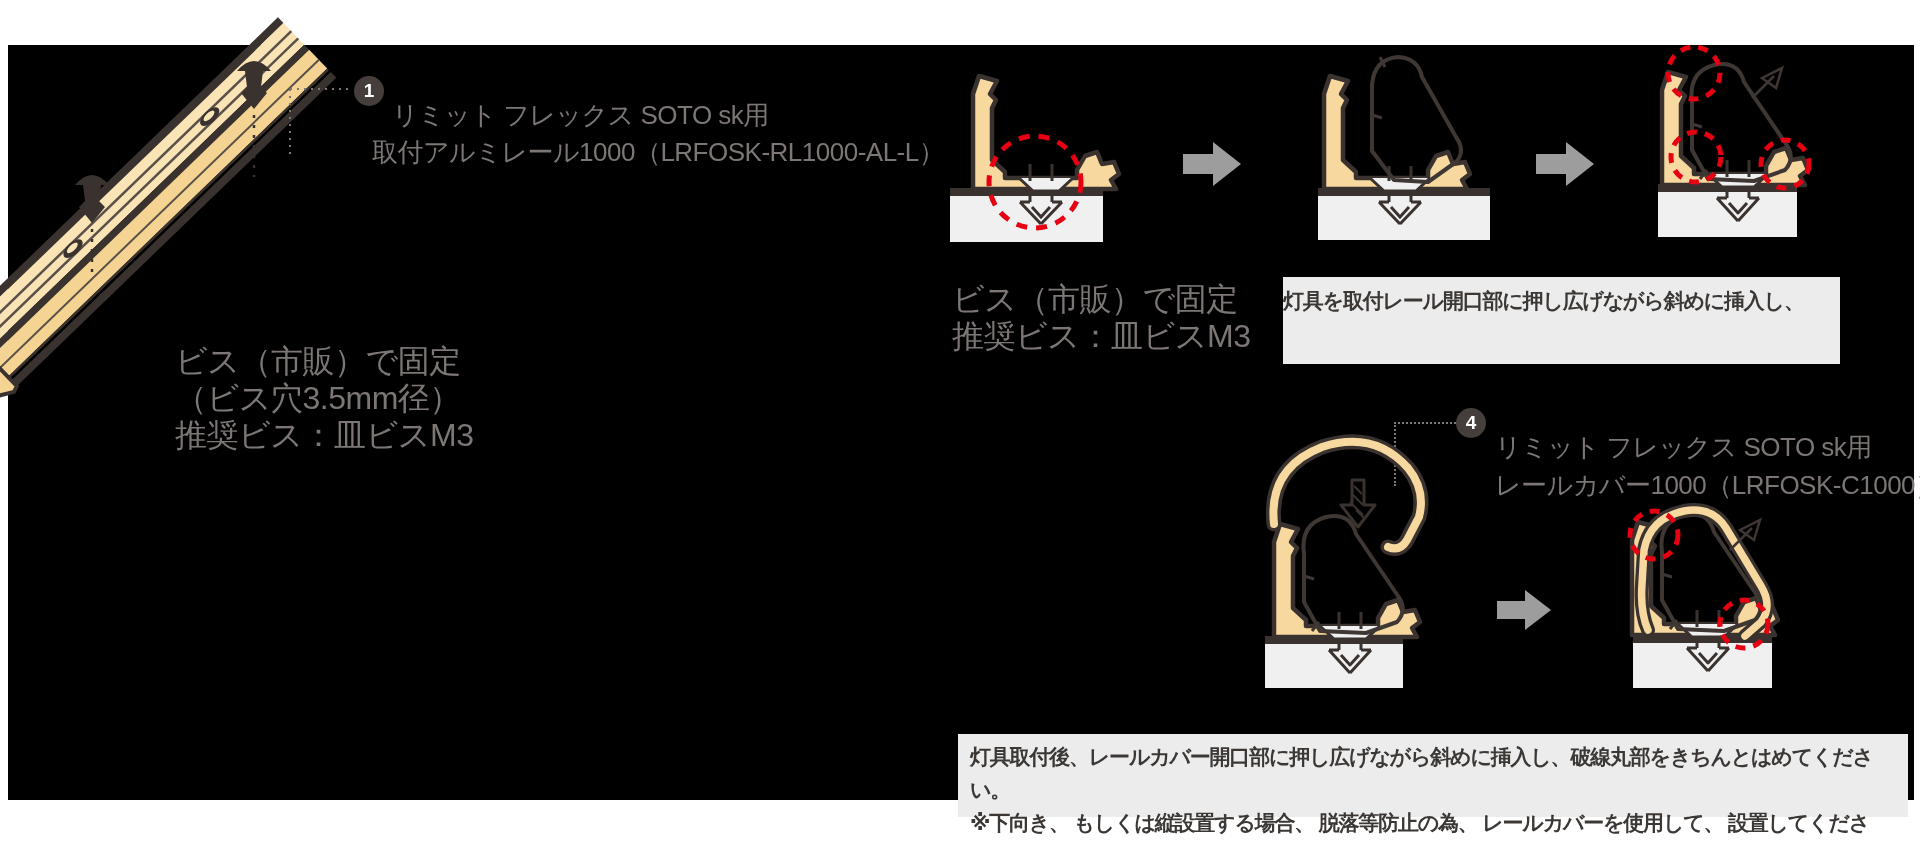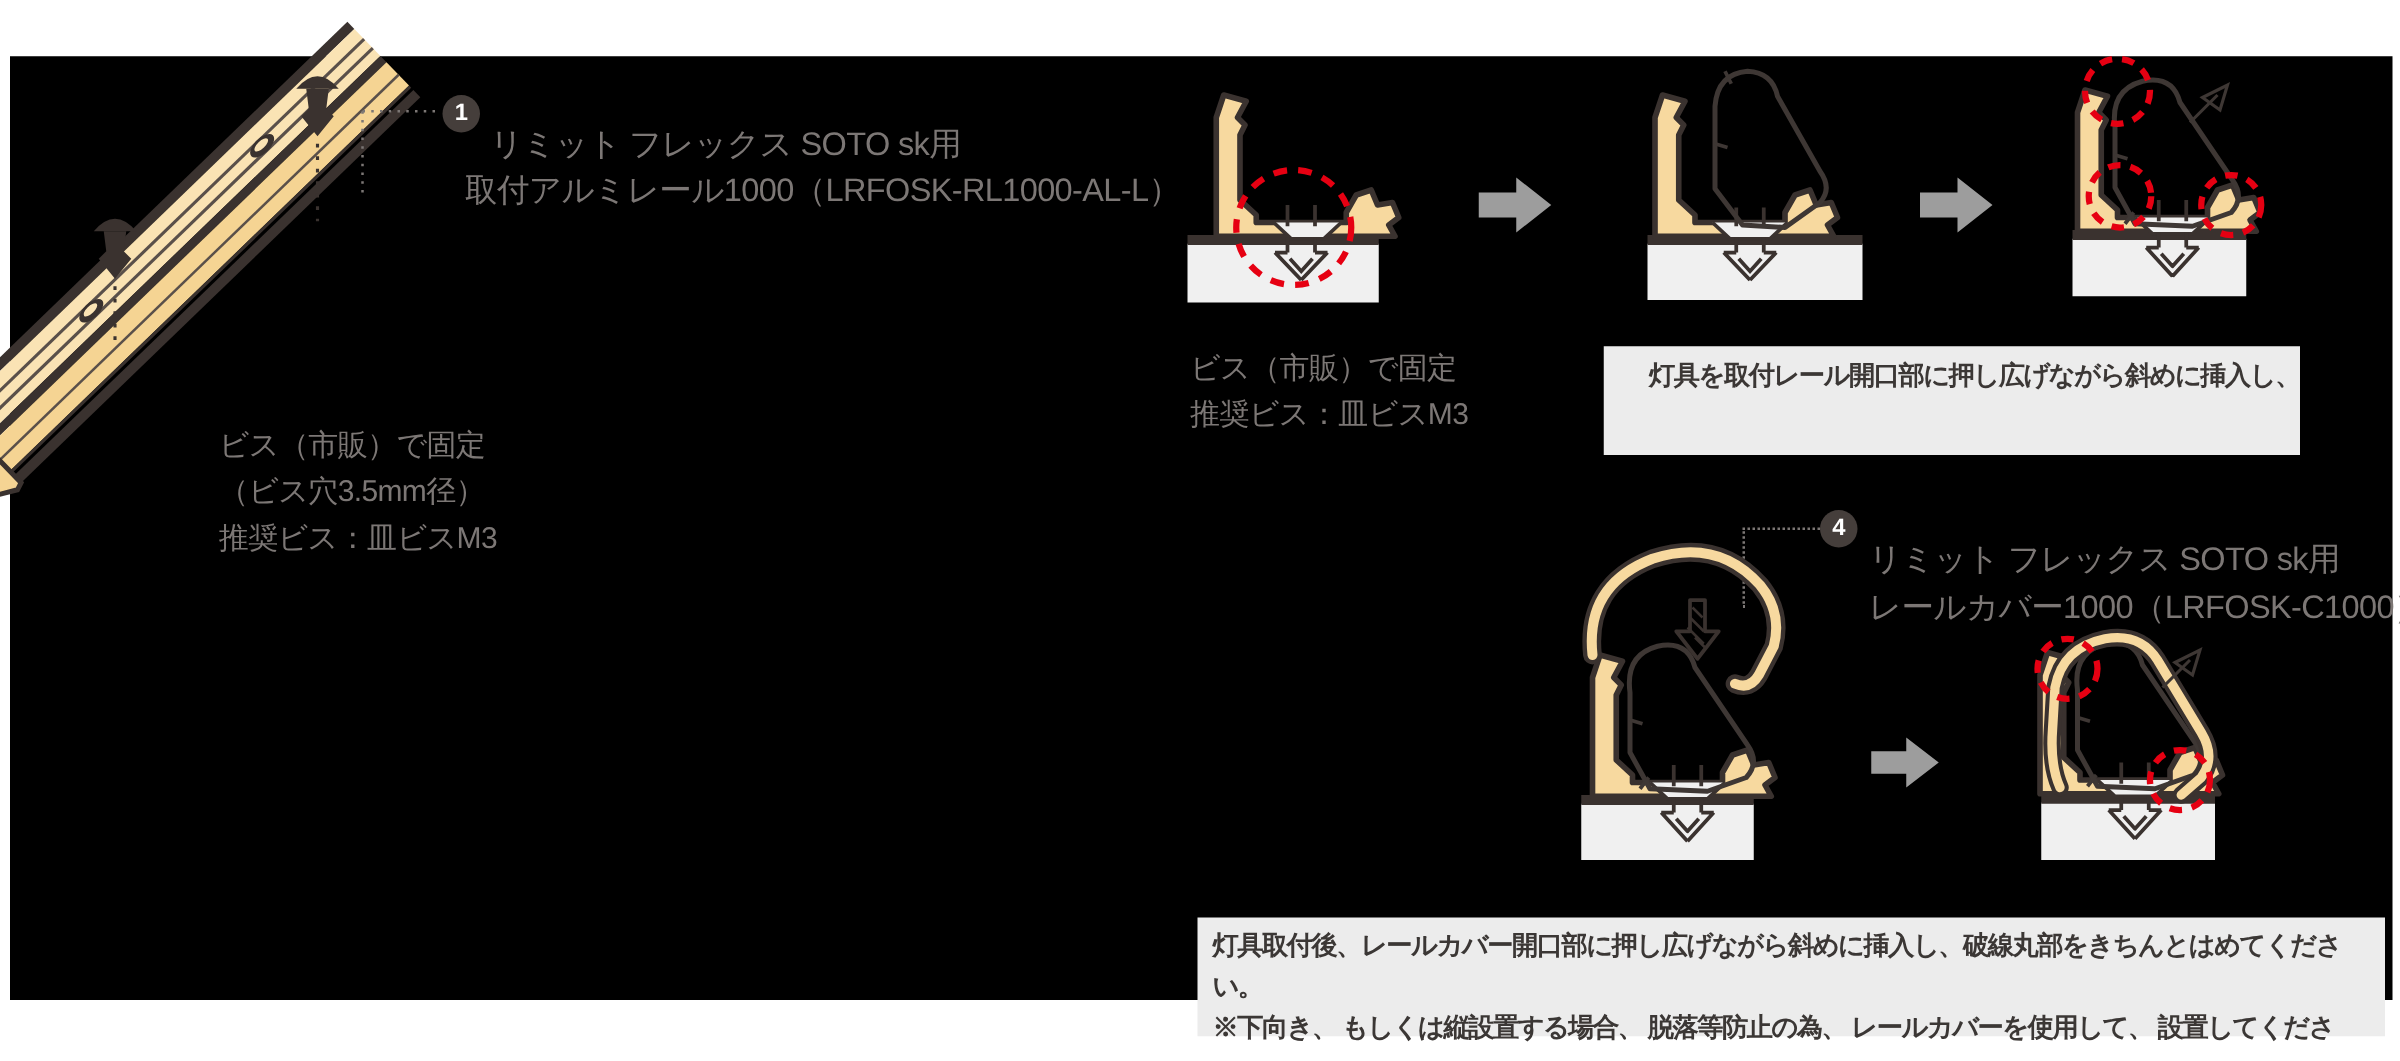--- a/index.html
+++ b/index.html
@@ -3,28 +3,28 @@
 <meta charset="utf-8">
 <style>
   html,body{margin:0;padding:0;background:#ffffff;}
   body{width:1920px;height:849px;position:relative;overflow:hidden;
        font-family:"Liberation Sans","DejaVu Sans",sans-serif;}
   .canvas{position:absolute;left:8px;top:45px;width:1906px;height:755px;background:#000;}
   .abs{position:absolute;}
   .txt{position:absolute;white-space:nowrap;font-family:"Liberation Sans","DejaVu Sans",sans-serif;margin-top:23px;}
   .gray{color:#7c7775;}
   .label-big{font-size:26px;letter-spacing:-0.5px;}
-  .label-mid{font-size:24px;letter-spacing:-0.5px;}
+  .label-mid{font-size:32px;letter-spacing:-0.5px;}
   .badge{position:absolute;width:30px;height:30px;border-radius:50%;background:#453e3b;
          color:#fff;font-size:19px;font-weight:bold;display:flex;align-items:center;
          justify-content:center;}
   .note-box{position:absolute;background:#ececec;color:#3b3735;font-weight:600;
             font-size:21px;letter-spacing:-1.2px;line-height:33px;}
-  .note-center{text-align:right;padding-top:7px;}
-  .note-left{padding:6px 10px 16px 12px;font-family:Liberation Serif, serif;}
+  .note-center{text-align:left;padding-top:7px;}
+  .note-left{padding:6px 10px 4px 12px;}
   .dotted-h{position:absolute;border-top:2px dotted #7c7775;height:0;}
   .dotted-v{position:absolute;border-left:2px dotted #7c7775;width:0;}
   svg{overflow:visible;}
 </style>
 </head>
 <body>
 
 <div class="canvas">
 
   <svg width="0" height="0" style="position:absolute" aria-hidden="true">

